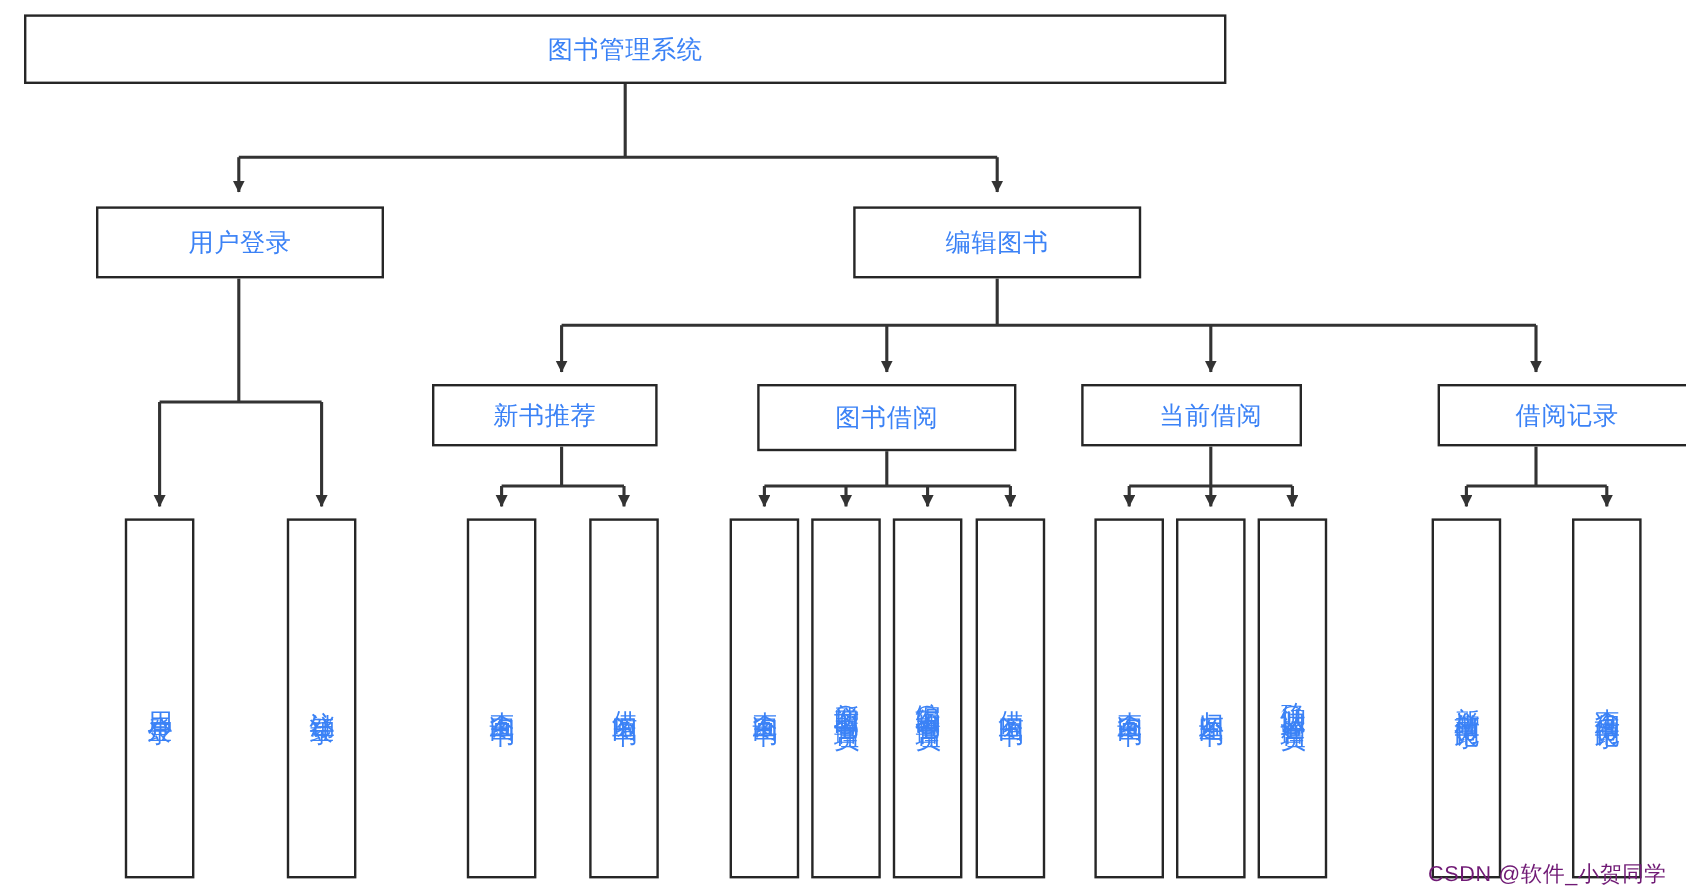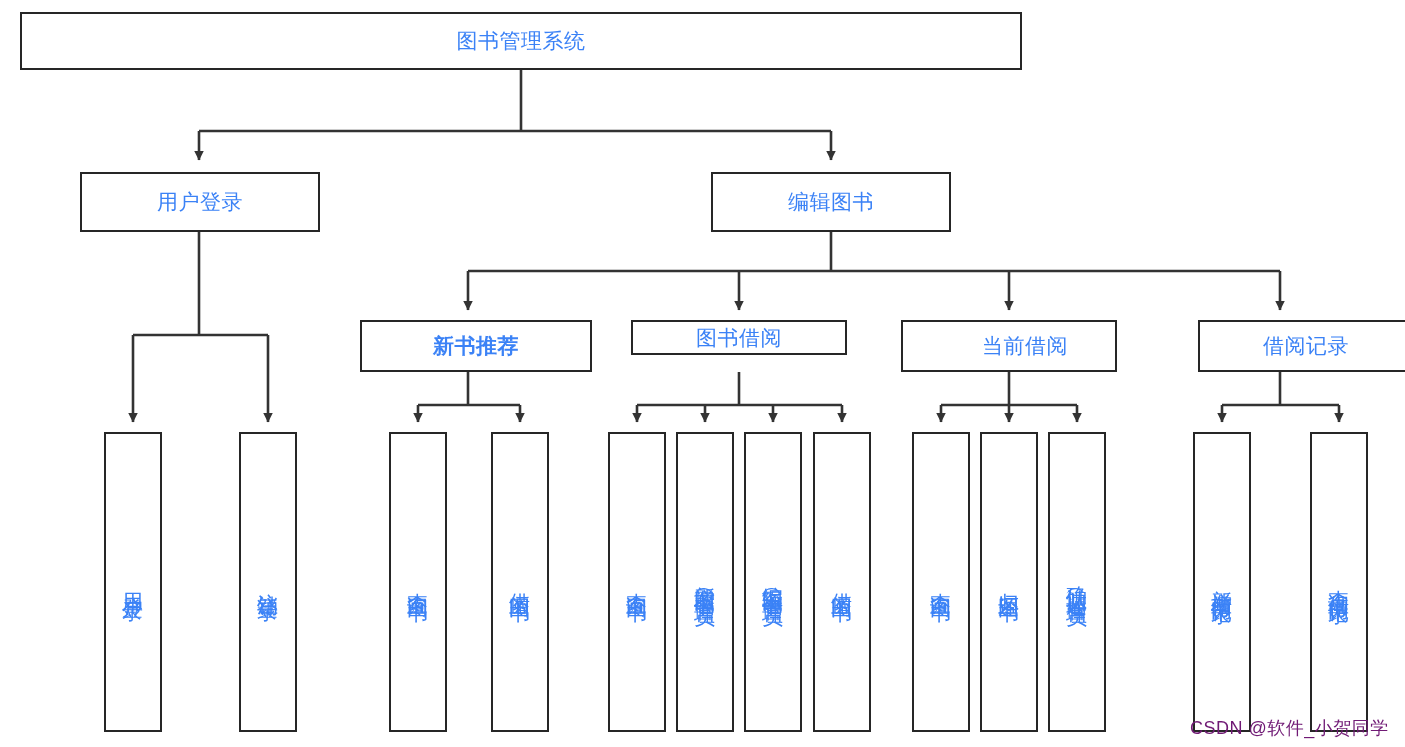--- a/index.html
+++ b/index.html
@@ -112,23 +112,23 @@
       <path d="M1222,405 L1222,422" marker-end="url(#arrow)"></path>
       <path d="M1339,405 L1339,422" marker-end="url(#arrow)"></path>
     </g>
   </svg>
 
   <div class="node-box node-h" style="left:20px; top:12px; width:1002px; height:58px;">图书管理系统</div>
 
   <div class="node-box node-h" style="left:80px; top:172px; width:240px; height:60px;">用户登录</div>
   <div class="node-box node-h" style="left:711px; top:172px; width:240px; height:60px;">编辑图书</div>
 
-  <div class="node-box node-h" style="left:360px; top:320px; width:232px; height:52px;font-weight:bold;">新书推荐</div>
-  <div class="node-box node-h" style="left:631px; top:320px; width:216px; height:35px;">图书借阅</div>
-  <div class="node-box node-h" style="left:901px; top:320px; width:216px; height:52px;padding-left:32px;">当前借阅</div>
+  <div class="node-box node-h" style="left:360px; top:320px; width:188px; height:52px;">新书推荐</div>
+  <div class="node-box node-h" style="left:631px; top:320px; width:216px; height:56px;">图书借阅</div>
+  <div class="node-box node-h" style="left:901px; top:320px; width:184px; height:52px;padding-left:32px;">当前借阅</div>
   <div class="node-box node-h" style="left:1172px; top:320px; width:216px; height:52px;margin-left:26px;">借阅记录</div>
 
   <div class="node-box node-v" style="left:104px; top:432px; width:58px; height:300px;">用户登录</div>
   <div class="node-box node-v" style="left:239px; top:432px; width:58px; height:300px;">注销登录</div>
 
   <div class="node-box node-v" style="left:389px; top:432px; width:58px; height:300px;">查询图书</div>
   <div class="node-box node-v" style="left:491px; top:432px; width:58px; height:300px;">借阅图书</div>
 
   <div class="node-box node-v" style="left:608px; top:432px; width:58px; height:300px;">查询图书</div>
   <div class="node-box node-v" style="left:676px; top:432px; width:58px; height:300px;">新增图书（管理员）</div>

